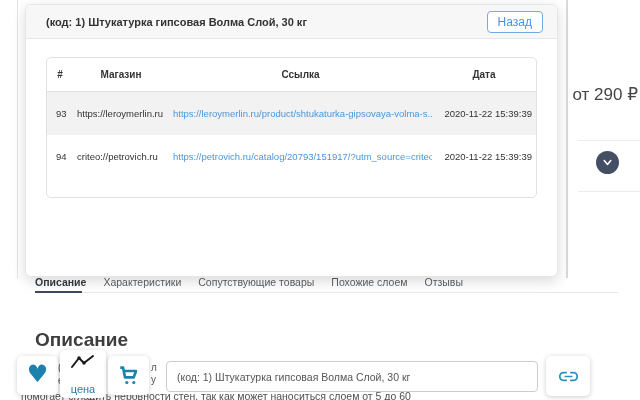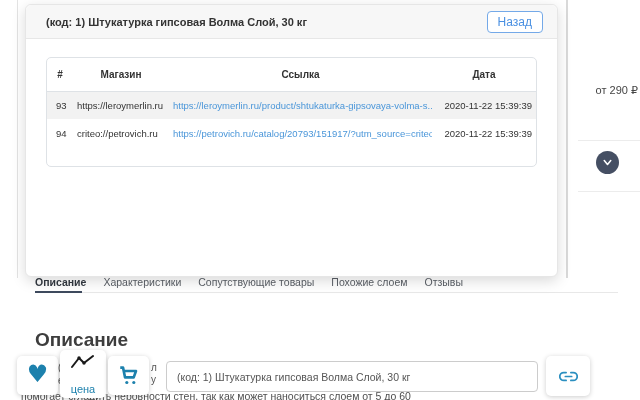--- a/index.html
+++ b/index.html
@@ -6,21 +6,21 @@
   html,body { width:640px; height:400px; }
   body { font-family:"Liberation Sans","DejaVu Sans",sans-serif; background:#fff; }
   .stage { position:relative; width:640px; height:400px; overflow:hidden; background:#fff; }
 
   
   .vline { position:absolute; top:0; background:#e3e3e3; }
   .vline.left  { left:17px;  width:1px; height:278px; }
   .vline.right { left:566px; width:2px; height:278px; background:#d9d9d9; }
 
   
-  .price-from { position:absolute; top:84px;  right:2px; width:130px; text-align:right; font-size:11px; color:#454545; }
+  .price-from { position:absolute; top:84px;  right:2px; width:130px; text-align:right; font-size:17px; color:#454545; }
   .delivery   { position:absolute; top:107px; right:2px; width:130px; text-align:right; font-size:11.5px; color:#454545; }
   .hdiv { position:absolute; left:578px; right:0; height:1px; background:#ececec; }
   .hdiv.d1 { top:140px; } .hdiv.d2 { top:191px; }
   .chev-btn { position:absolute; left:596px; top:151px; width:23px; height:23px; border:none; border-radius:50%;
               background:#454f63; display:flex; align-items:center; justify-content:center; cursor:pointer; }
 
   
   .tabs { position:absolute; left:35px; top:276px; display:flex; gap:17px; font-size:10.5px; color:#5a5f66; white-space:nowrap; }
   .tab { cursor:pointer; }
   .tab.active { color:#343a42; font-weight:700; }
@@ -51,21 +51,21 @@
   .modal-header { height:34px; background:#f7f7f7; border-bottom:1px solid #e7e7e7; border-radius:6px 6px 0 0;
                   display:flex; align-items:center; padding:0 14px 0 20px; }
   .modal-title { flex:1; font-size:11px; font-weight:700; color:#333; }
   .back-btn { font-size:12px; color:#4a90e2; background:#fff; border:1px solid #74a9e8; border-radius:4px;
               padding:3px 10px; font-family:inherit; cursor:pointer; }
   .table-wrap { position:absolute; left:20px; top:52px; width:491px; border:1px solid #dee2e6; border-radius:5px;
                 background:#fff; padding-bottom:19px; overflow:hidden; }
   table { width:100%; border-collapse:collapse; font-size:9.5px; color:#333; table-layout:fixed; }
   thead th { height:33px; font-size:10px; font-weight:700; text-align:center; border-bottom:1px solid #dee2e6; color:#333; }
   th.c-num  { width:26px; }  th.c-store{ width:96px; }  th.c-date { width:104px; }
-  tbody td { height:28px; padding:0 4px; overflow:hidden; white-space:nowrap; }
+  tbody td { height:28px; padding:16px 4px; overflow:hidden; white-space:nowrap; }
   tbody tr.odd { background:#f2f2f2; }
   td.t-num  { padding-left:9px; }
   td.t-link a { color:#4a96d9; text-decoration:none; }
   td.t-date { text-align:right; }
 </style>
 </head>
 <body>
 
 <div class="stage">
 

